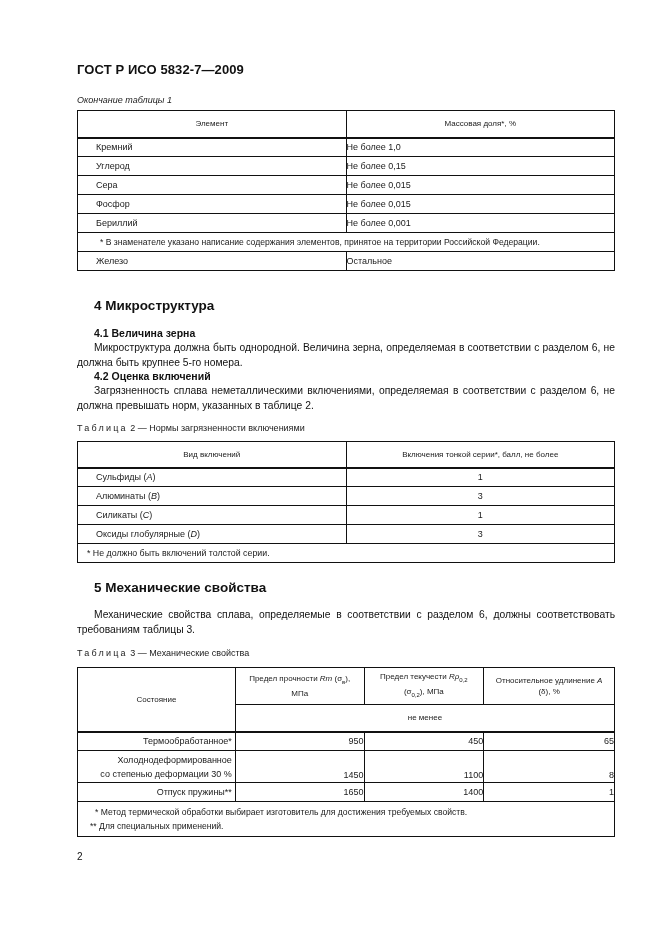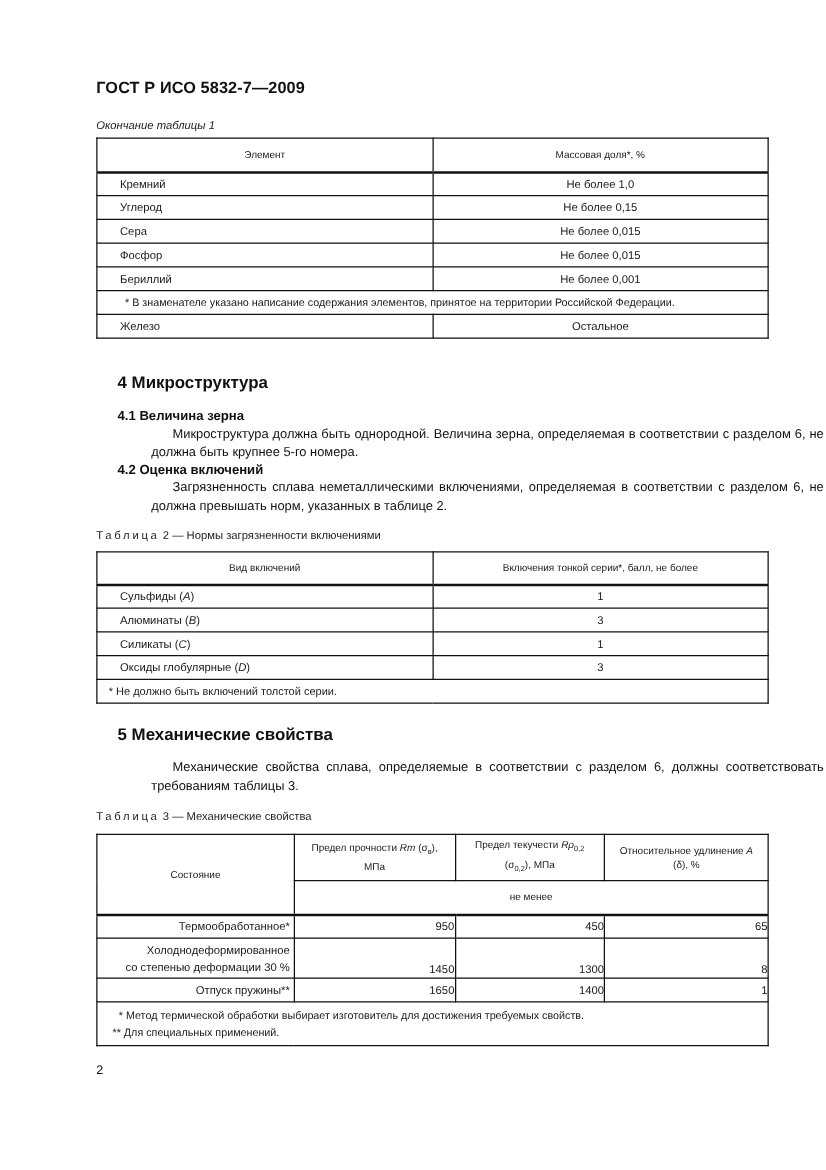--- a/index.html
+++ b/index.html
@@ -16,27 +16,27 @@
     .table-caption { font-size: 9px; color: #222; }
     .spaced { letter-spacing: 2.2px; }
 
     table { border-collapse: collapse; position: absolute; font-size: 9px; color: #1a1a1a; }
     td, th { border: 1px solid #111; font-weight: normal; vertical-align: middle; }
     th { font-size: 8px; text-align: center; }
     tr.thick-top td { border-top: 2.5px solid #111; }
 
     .t1 { left: 77px; top: 110px; width: 538px; }
     .t1 td.name { padding-left: 18px; text-align: left; height: 19px; }
-    .t1 td.val { text-align: center; height: 19px; }
+    .t1 td.val { height: 19px; }
     .t1 th { height: 27px; }
     .t1 td.foot { padding: 3px 6px 2px 6px; line-height: 13px; text-indent: 16px; font-size: 8.6px; }
 
     .h-section { font-size: 13.5px; font-weight: bold; }
     .h-sub { font-size: 10.5px; font-weight: bold; }
-    .para { font-size: 10.3px; line-height: 15px; width: 538px; text-align: justify; margin-left: 44px; }
+    .para { font-size: 10.3px; line-height: 15px; width: 538px; text-align: justify; }
     .para .indent { display: inline-block; width: 17px; }
 
     .t2 { left: 77px; top: 441px; width: 538px; }
     .t2 th { height: 26px; }
     .t2 td.name { padding-left: 18px; height: 19px; }
     .t2 td.val { text-align: center; height: 19px; }
     .t2 td.foot { padding-left: 9px; height: 19px; font-size: 8.8px; }
 
     .t3 { left: 77px; top: 667px; width: 538px; }
     .t3 th { font-size: 8px; line-height: 11px; }
@@ -170,21 +170,21 @@
     </tr>
     <tr class="thick-top">
       <td class="name">Термообработанное*</td>
       <td class="val">950</td>
       <td class="val">450</td>
       <td class="val">65</td>
     </tr>
     <tr class="tall">
       <td class="name two-line"><span>Холоднодеформированное</span><br><span style="margin-left:-4px">со степенью деформации 30 %</span></td>
       <td class="val">1450</td>
-      <td class="val">1300</td>
+      <td class="val">1100</td>
       <td class="val">8</td>
     </tr>
     <tr>
       <td class="name">Отпуск пружины**</td>
       <td class="val">1650</td>
       <td class="val">1400</td>
       <td class="val">1</td>
     </tr>
     <tr>
       <td class="foot" colspan="4">

